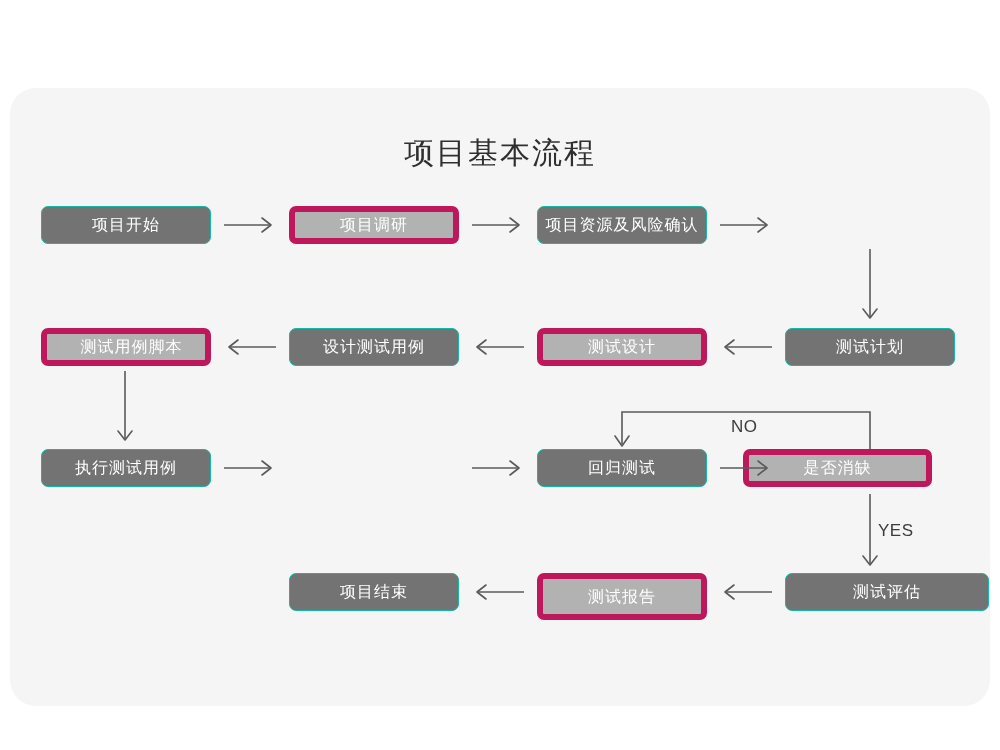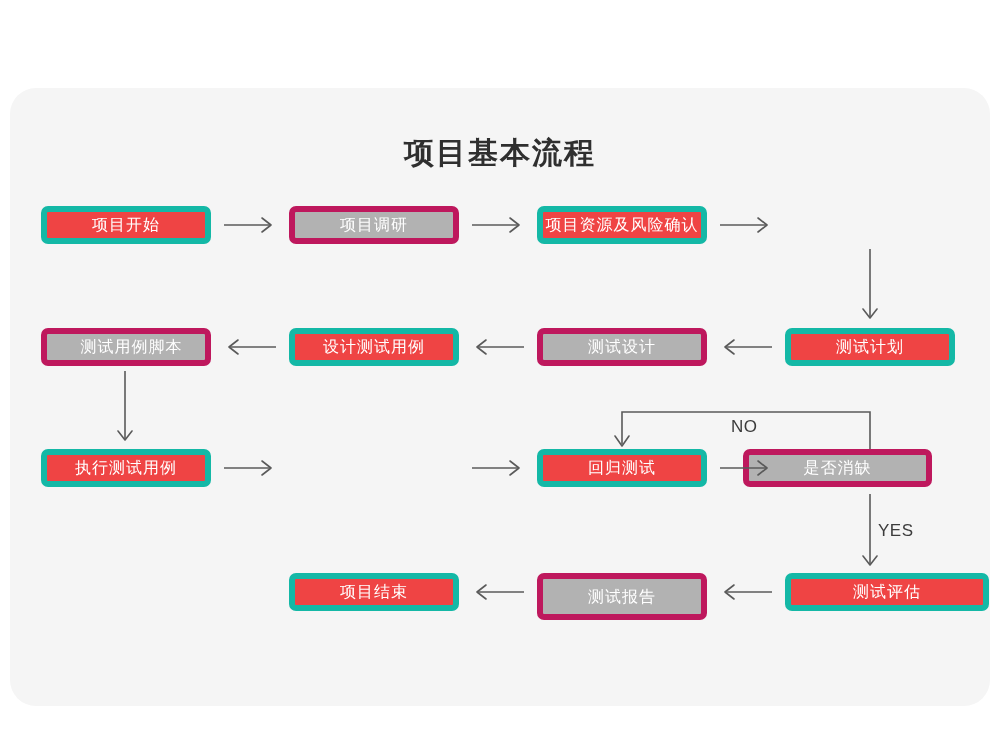--- a/index.html
+++ b/index.html
@@ -31,42 +31,42 @@
 
   #title {
     position: absolute;
     left: 0;
     top: 133px;
     width: 1000px;
     text-align: center;
     font-size: 30px;
     color: #2f2f2f;
     letter-spacing: 2px;
-    font-weight: 700;
+    font-weight: 400;
     line-height: 40px;
   }
 
   
   .node {
     position: absolute;
     box-sizing: border-box;
     border-radius: 7px;
     display: flex;
     align-items: center;
     justify-content: center;
     text-align: center;
     font-size: 16px;
     line-height: 22px;
     color: #ffffff;
     letter-spacing: 1px;
     white-space: pre-line;
   }
   .node.purple {
-    background: #ef4444;
-    border: 6px solid #14b8a6;
+    background: #737373;
+    border: 1px solid #14b8a6;
   }
   .node.gray {
     background: #b2b2b2;
     border: 6px solid #be185d;
   }
 
   
   .conn {
     position: absolute;
     pointer-events: none;

